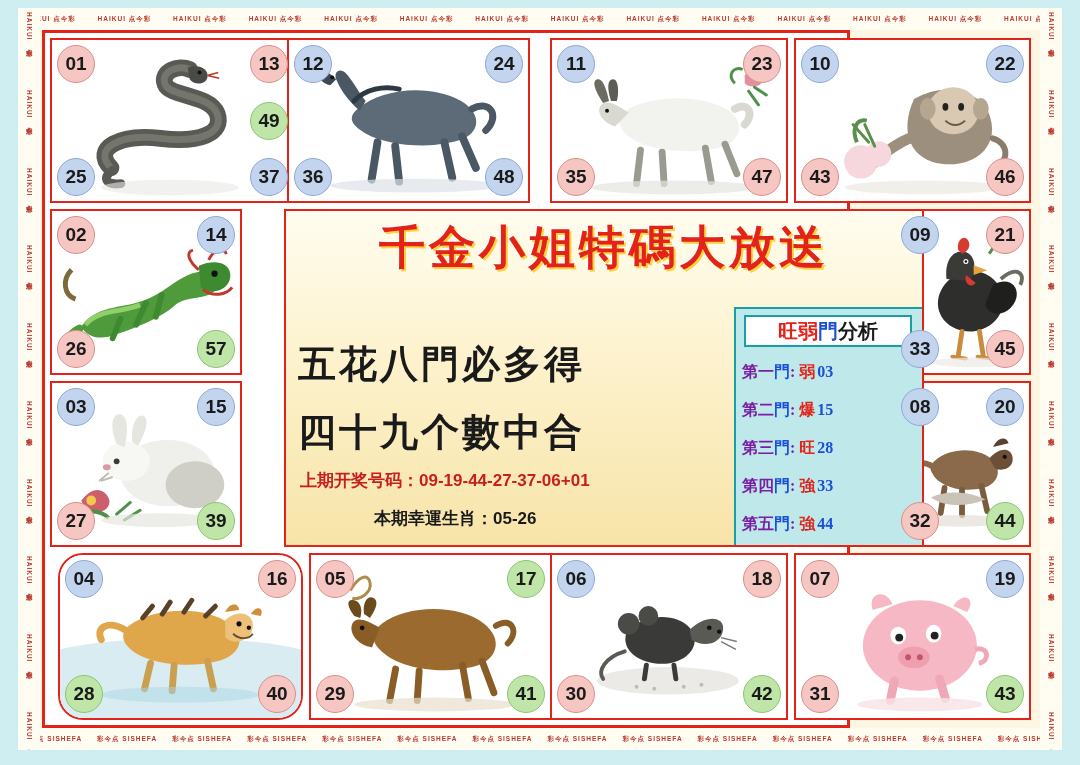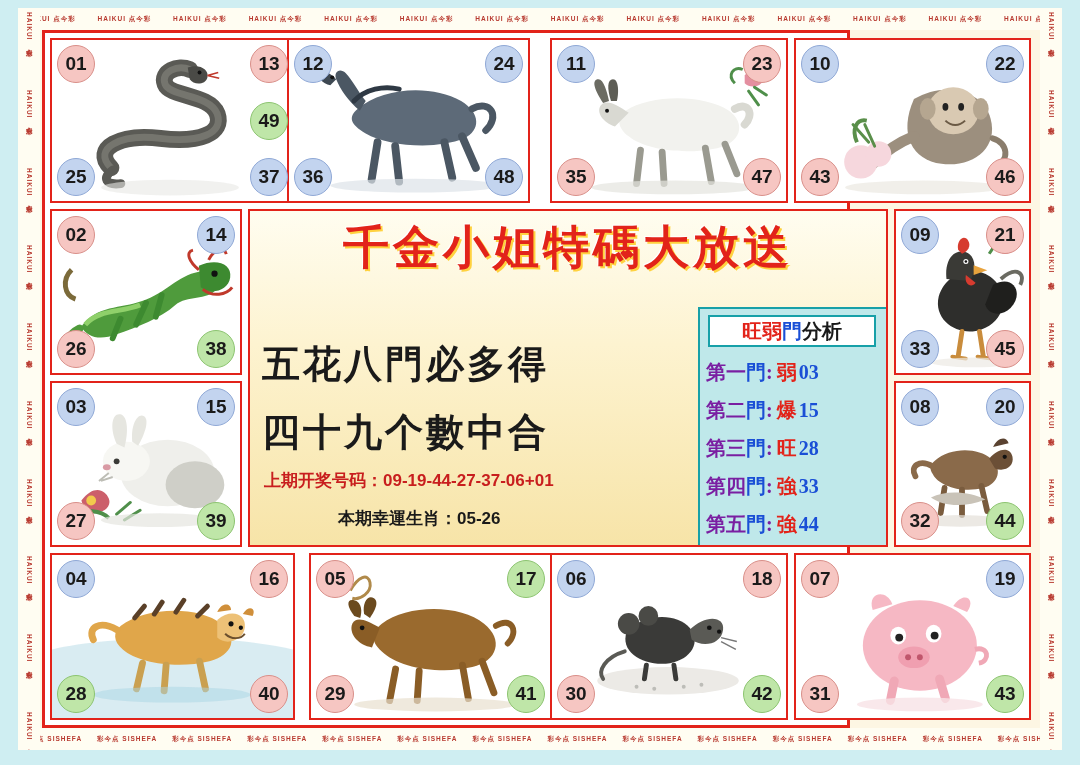--- a/index.html
+++ b/index.html
@@ -93,20 +93,21 @@
   .ball.bl { left: 5px; bottom: 5px; }
   .ball.br { right: 5px; bottom: 5px; }
   .ball.mr { right: 5px; top: 50%; margin-top: -19px; }
 
   
   .poster {
     position: absolute;
     border: 2px solid #e2231a;
     background: linear-gradient(180deg,#fffdf0 0%, #fdf3d0 40%, #f7e4a8 100%);
     overflow: hidden;
+    margin-left: 36px;
   }
   .poster-title {
     position: absolute;
     left: 0; top: 6px; width: 100%;
     text-align: center;
     font-size: 46px;
     font-weight: bold;
     font-family: "Liberation Serif", serif;
     color: #e2231a;
     letter-spacing: 4px;
@@ -155,21 +156,21 @@
     font-family: "Liberation Serif", serif;
   }
   .analysis-header .c1 { color: #e2231a; }
   .analysis-header .c2 { color: #1a4fd6; }
   .analysis-header .c3 { color: #1a1a1a; }
   .arow {
     position: absolute;
     left: 6px;
     width: 178px; height: 30px;
     display: flex; align-items: center;
-    font-size: 20px; font-weight: bold;
+    font-size: 16px; font-weight: bold;
     font-family: "Liberation Serif", serif;
     white-space: nowrap;
   }
   .arow .lbl { color: #7a1fa2; }
   .arow .men { color: #1a4fd6; }
   .arow .st { margin-left: 4px; }
   .st.weak { color: #e2231a; }
   .st.boom { color: #e2231a; }
   .st.hot  { color: #e2231a; }
   .st.strong { color: #e2231a; }
@@ -340,21 +341,21 @@
         <path d="M150 60 C 140 52, 136 42, 144 40" stroke="#c0392b" stroke-width="3" fill="none"></path>
         <circle cx="166" cy="64" r="3.2" fill="#111"></circle>
         <path d="M154 80 C 164 88, 178 86, 184 78" stroke="#c0392b" stroke-width="3" fill="none"></path>
         <path d="M96 94 l -10 22 M112 86 l -6 22 M70 110 l -8 20" stroke="#3d8a30" stroke-width="6" stroke-linecap="round" fill="none"></path>
         <path d="M28 120 C 16 126, 12 138, 22 142" stroke="#4f9b3c" stroke-width="8" fill="none" stroke-linecap="round"></path>
         <path d="M20 60 C 10 70, 12 86, 24 90" stroke="#7b6a3a" stroke-width="5" fill="none"></path>
       </svg>
       <div class="ball red tl">02</div>
       <div class="ball blue tr">14</div>
       <div class="ball red bl">26</div>
-      <div class="ball green br">38</div>
+      <div class="ball green br">57</div>
     </div>
 
     <div class="cell" style="left:5px; top:348px; width:192px; height:166px;">
       <svg class="cell-art" viewBox="0 0 192 166" preserveAspectRatio="none">
         <rect width="192" height="166" fill="#ffffff"></rect>
         <ellipse cx="118" cy="92" rx="48" ry="34" fill="#efefeb"></ellipse>
         <ellipse cx="76" cy="80" rx="24" ry="20" fill="#f7f7f3"></ellipse>
         <path d="M66 62 C 58 44, 62 30, 70 32 C 78 34, 78 52, 74 66 Z" fill="#e6e6e0"></path>
         <path d="M82 60 C 80 42, 88 30, 94 34 C 100 38, 94 54, 88 64 Z" fill="#e6e6e0"></path>
         <circle cx="66" cy="80" r="3" fill="#3a3a36"></circle>
@@ -459,21 +460,21 @@
         <div class="arow" style="top:200px;">
           <span class="lbl">第五</span>
             <span class="men">門</span>
             <span class="lbl">:</span>
             <span class="st strong">強</span>
             <span class="anum">44</span>
         </div>
       </div>
     </div>
 
-    <div class="cell" style="left:5px; top:520px; width:245px; height:167px;">
+    <div class="cell" style="left:13px; top:520px; width:245px; height:167px;border-radius:25px;">
       <svg class="cell-art" viewBox="0 0 245 167" preserveAspectRatio="none">
         <rect width="245" height="167" fill="#ffffff"></rect>
         <path d="M0 96 C 60 82, 180 80, 245 96 L245 167 L0 167 Z" fill="#bfe0ea" opacity="0.6"></path>
         <path d="M70 72 C 96 52, 150 52, 172 70 C 190 84, 184 102, 160 108 C 128 116, 88 110, 72 96 C 62 88, 62 78, 70 72 Z" fill="#e0a64a"></path>
         <path d="M84 64 l 10 -12 M104 60 l 8 -12 M126 58 l 8 -12 M148 62 l 10 -10" stroke="#5a4028" stroke-width="5" stroke-linecap="round" fill="none"></path>
         <path d="M168 66 C 182 54, 198 60, 196 74 C 194 88, 176 92, 168 84 Z" fill="#edc177"></path>
         <circle cx="182" cy="70" r="2.6" fill="#111"></circle>
         <circle cx="192" cy="74" r="2.2" fill="#111"></circle>
         <path d="M176 80 C 182 86, 192 86, 196 80" stroke="#6b4f2e" stroke-width="2" fill="none"></path>
         <path d="M168 58 C 172 48, 182 48, 182 56 Z" fill="#d08f3a"></path>

